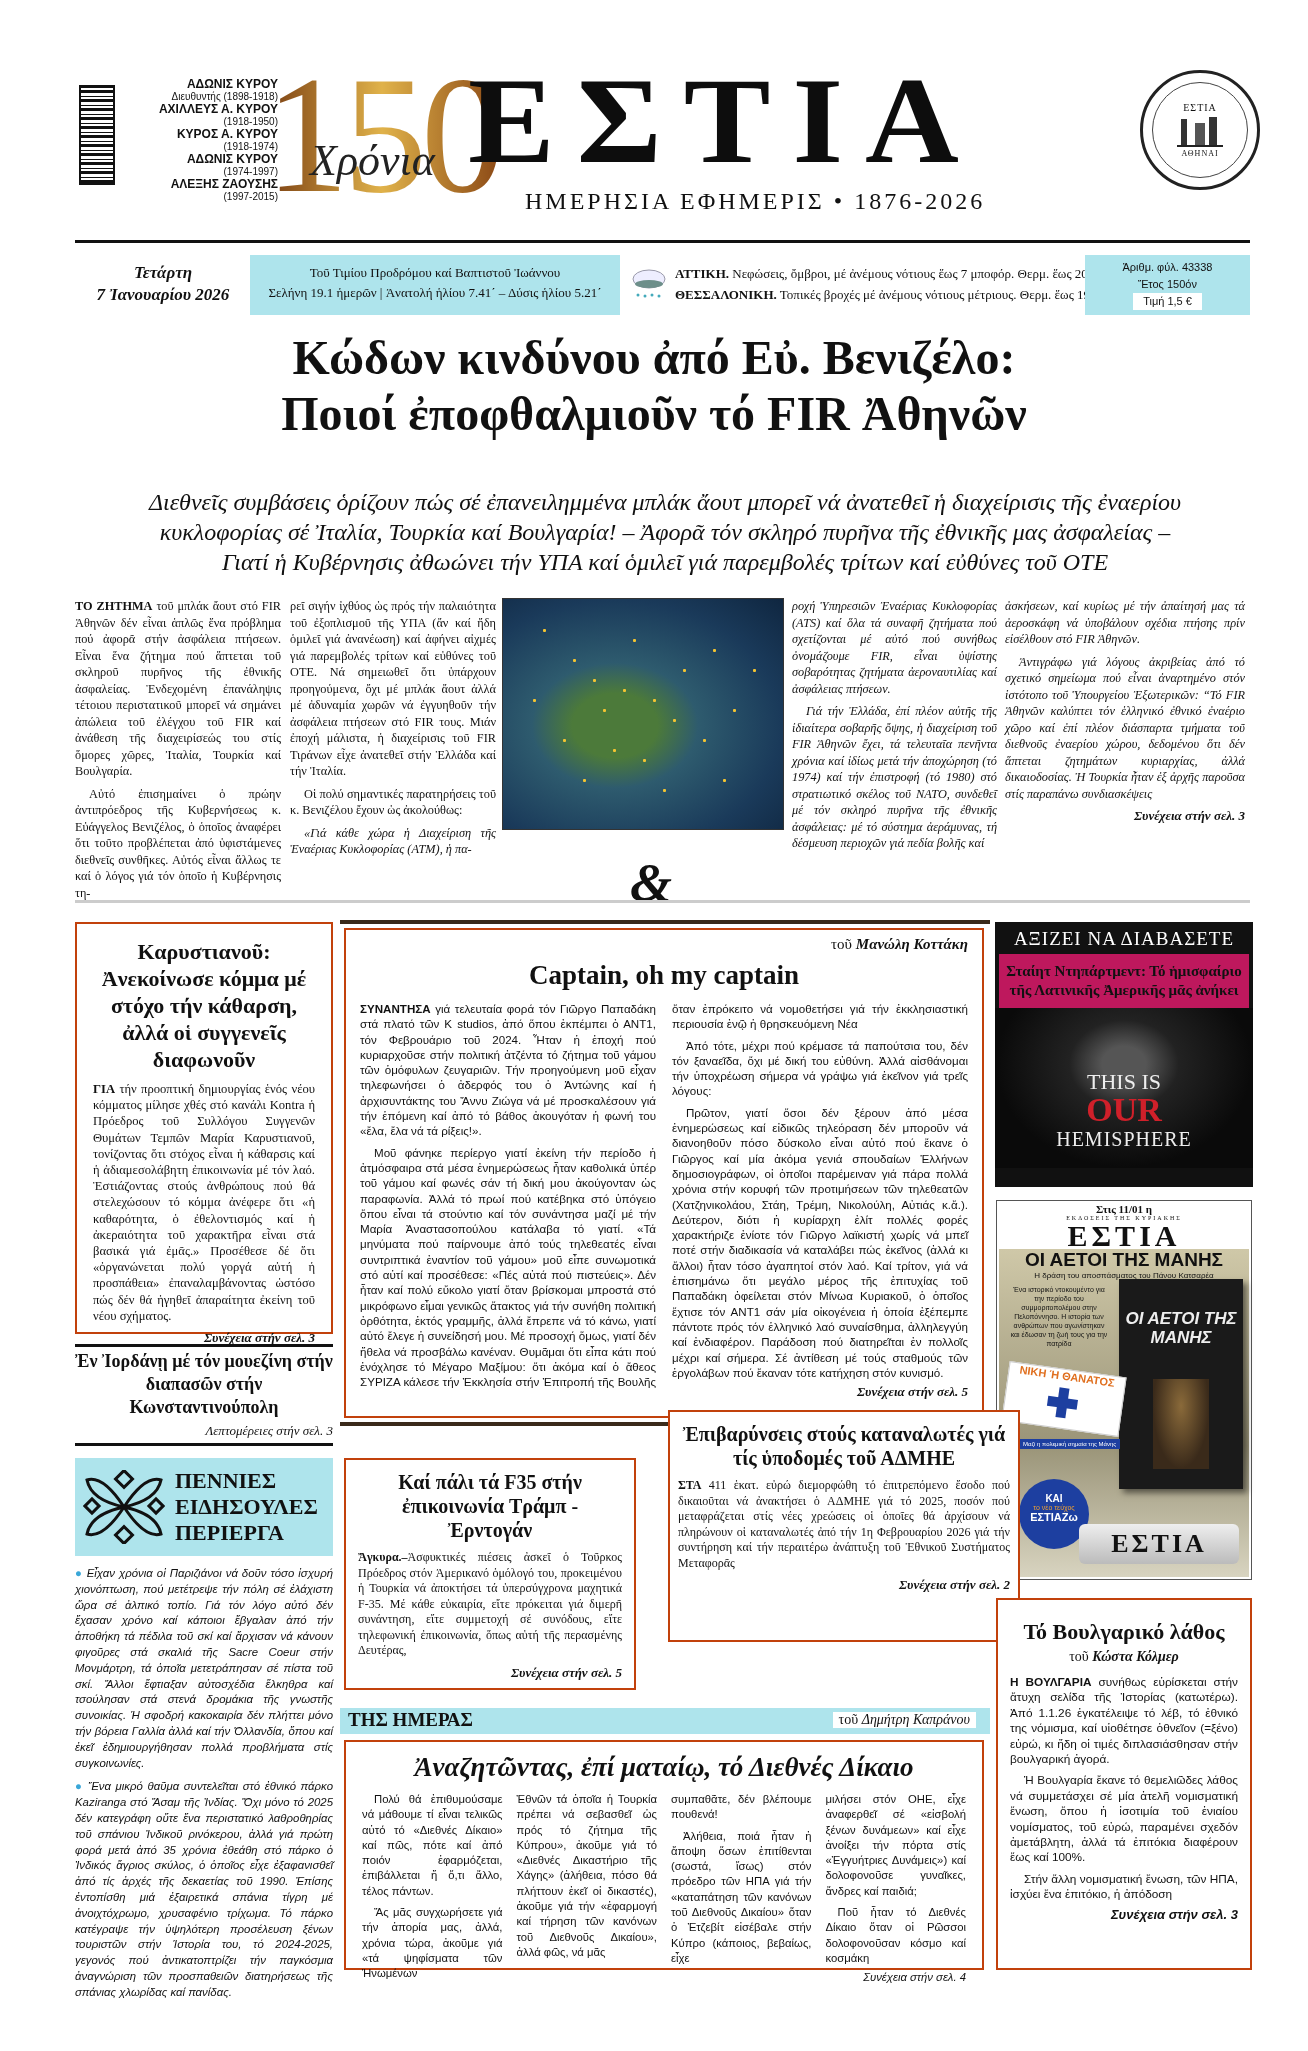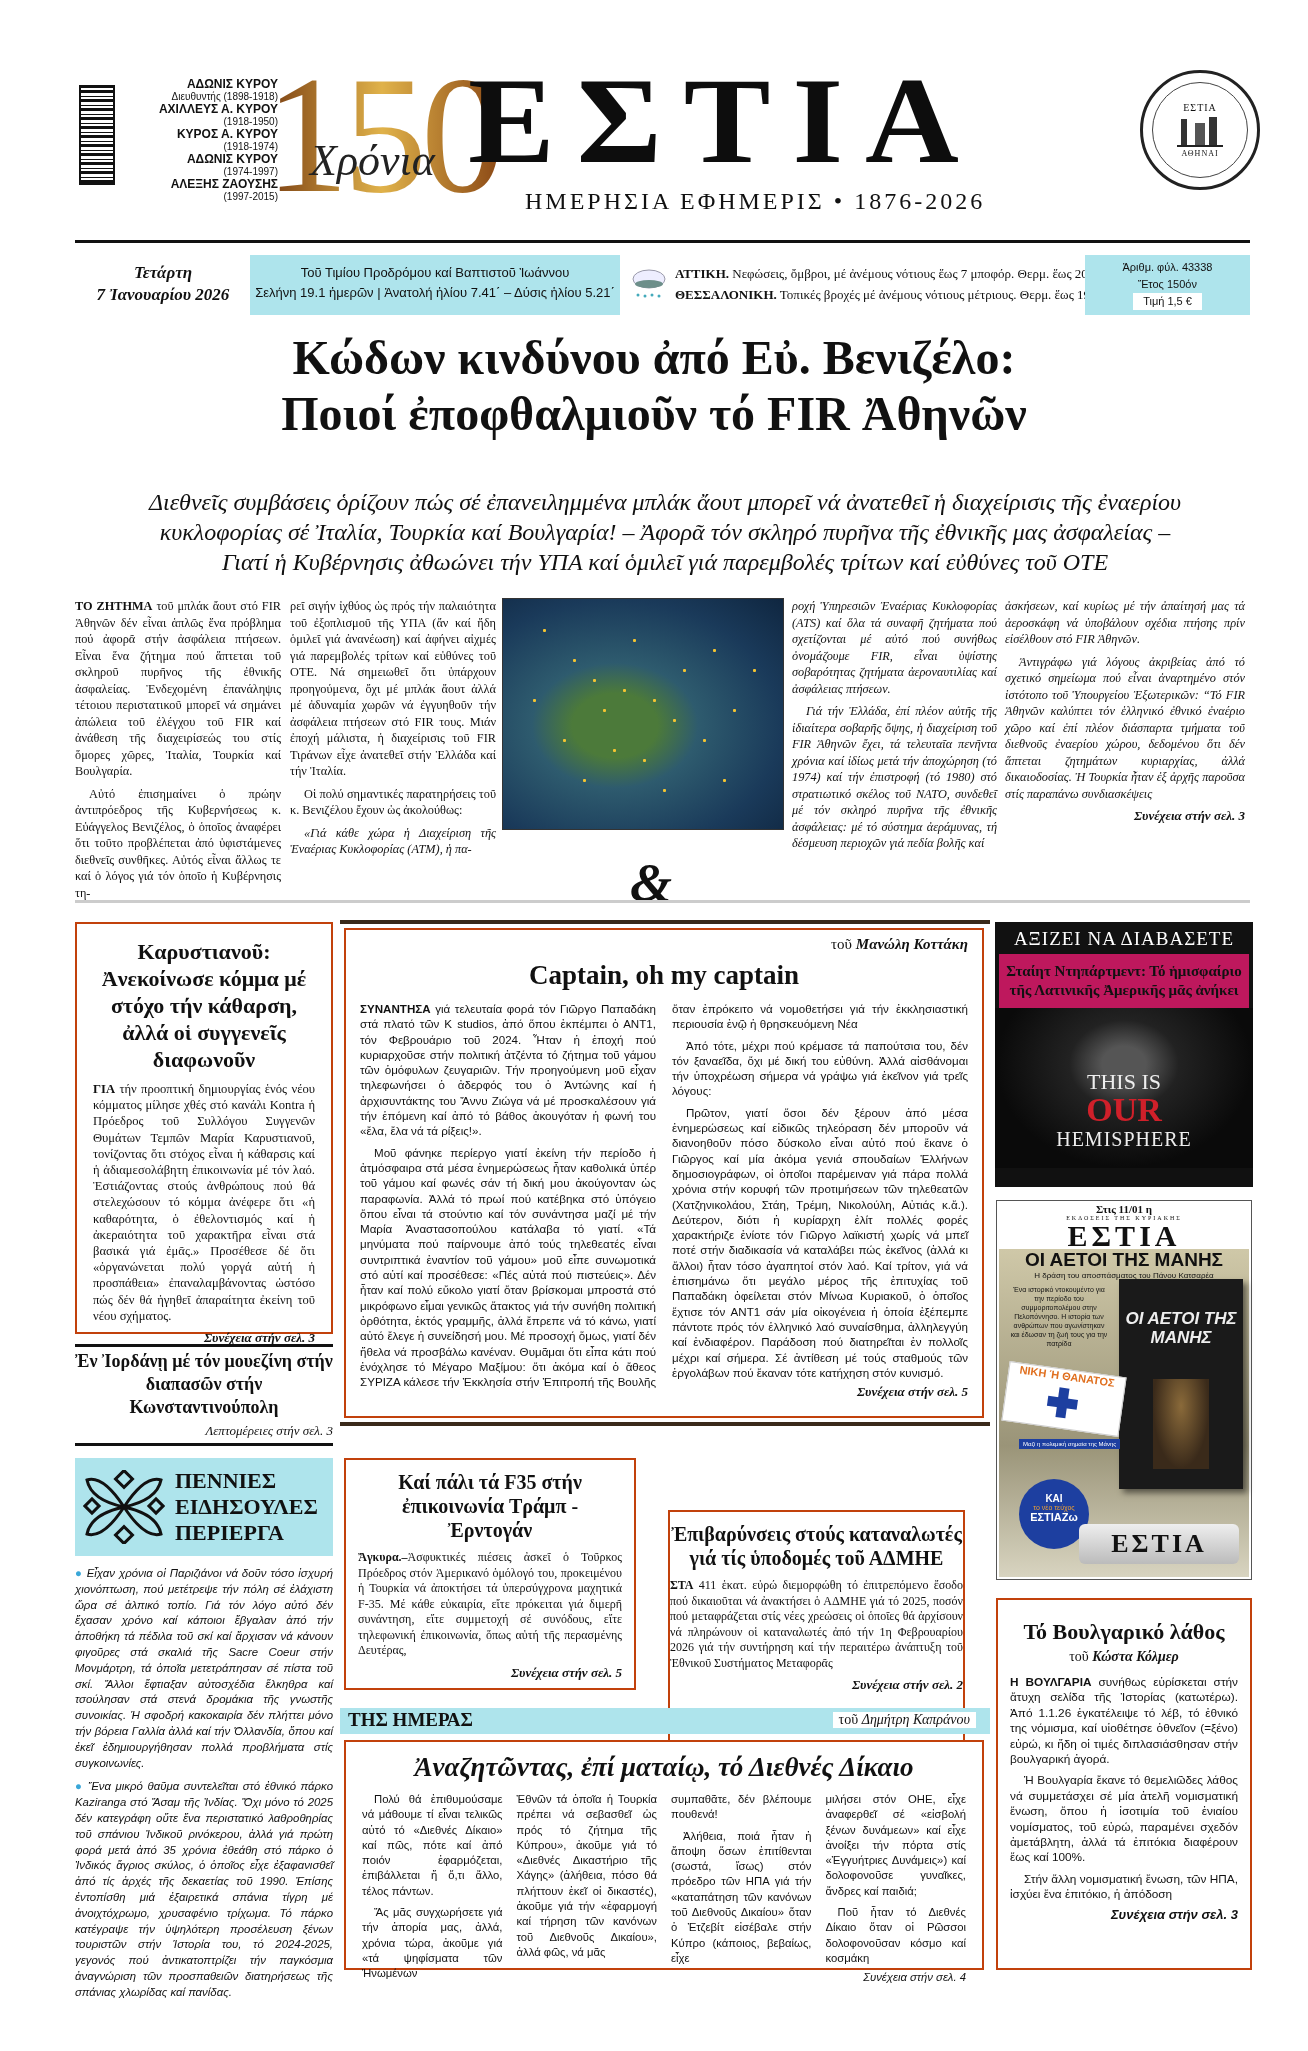--- a/index.html
+++ b/index.html
@@ -15,21 +15,21 @@
 .founders .yr{font-size:10px}
 .n150{left:265px;top:50px;font-family:"Liberation Serif",serif;font-size:168px;line-height:168px;color:#b8862e;background:linear-gradient(90deg,#7a3e12,#e0b24a,#8c4a16);-webkit-background-clip:text;background-clip:text;color:transparent;letter-spacing:-6px}
 .xronia{left:310px;top:135px;font-family:"Liberation Serif",serif;font-style:italic;font-size:44px;color:#222}
 .estia{left:468px;top:55px;font-family:"Liberation Serif",serif;font-weight:bold;font-size:130px;line-height:130px;letter-spacing:22px;color:#0d0d0d;transform:scaleY(0.95)}
 .subtitle{left:525px;top:188px;font-family:"Liberation Serif",serif;font-size:24px;letter-spacing:3px;color:#111}
 .seal{left:1140px;top:70px;width:120px;height:120px;border-radius:50%;border:3px solid #222;display:flex;align-items:center;justify-content:center;font-size:11px;text-align:center}
 .seal .inner{width:96px;height:96px;border-radius:50%;border:1px solid #444;display:flex;align-items:center;justify-content:center;flex-direction:column;font-size:10px;letter-spacing:1px}
 .rule{left:75px;height:3px;background:#111}
 
 .date{left:78px;top:262px;width:170px;text-align:center;font-style:italic;font-weight:bold;font-size:17px;line-height:22px}
-.feast{left:250px;top:255px;width:370px;height:60px;background:#aee4ec;text-align:center;font-family:Liberation Sans, sans-serif;font-size:13px;line-height:20px;padding-top:8px}
+.feast{left:250px;top:255px;width:370px;height:60px;background:#aee4ec;text-align:center;font-family:Liberation Serif, serif;font-size:13px;line-height:20px;padding-top:8px}
 .weather-ico{left:630px;top:265px;width:38px;height:36px}
 .weather{left:675px;top:263px;width:440px;font-size:13px;line-height:21px}
 .weather b{font-weight:bold}
 .issue{left:1085px;top:255px;width:165px;height:60px;background:#aee4ec;text-align:center;font-family:"Liberation Sans",sans-serif;font-size:11px;line-height:17px;padding-top:4px}
 .issue .price{background:#fff;display:inline-block;padding:0 10px}
 
 .h1{left:0;width:1308px;text-align:center;font-weight:bold;font-size:48px;line-height:56px;top:330px}
 .deck{left:80px;width:1170px;text-align:center;font-style:italic;font-size:24px;line-height:30px;top:487px}
 .col{font-size:12.3px;line-height:16.5px}
 .col p{margin-bottom:6px}
@@ -247,21 +247,21 @@
     <div style="position:absolute;left:80px;top:275px;width:160px;height:40px;background:linear-gradient(180deg,#eee,#bbb);border-radius:6px;text-align:center;font-weight:bold;font-size:26px;line-height:40px;letter-spacing:3px;font-family:'Liberation Serif',serif">ΕΣΤΙΑ</div>
   </div>
 </div>
 
 <div class="abs box" style="left:344px;top:1458px;width:292px;height:232px;padding:10px 12px">
   <div class="boxh" style="font-size:20px;line-height:24px;margin-bottom:8px">Καί πάλι τά F35 στήν ἐπικοινωνία Τράμπ - Ἐρντογάν</div>
   <p class="col" style="font-size:12px;line-height:15.5px"><b>Ἄγκυρα.–</b><span>Ἀσφυκτικές πιέσεις ἀσκεῖ ὁ Τοῦρκος Πρόεδρος στόν Ἀμερικανό ὁμόλογό του, προκειμένου ἡ Τουρκία νά ἀποκτήσει τά ὑπερσύγχρονα μαχητικά F-35. Μέ κάθε εὐκαιρία, εἴτε πρόκειται γιά διμερῆ συνάντηση, εἴτε συμμετοχή σέ συνόδους, εἴτε τηλεφωνική ἐπικοινωνία, ὅπως αὐτή τῆς περασμένης Δευτέρας,</span></p>
   <div class="cont" style="margin-top:6px">Συνέχεια στήν σελ. 5</div>
 </div>
 
-<div class="abs box" style="left:668px;top:1510px;width:297px;height:232px;padding:10px 0">
+<div class="abs box" style="left:668px;top:1410px;width:352px;height:232px;padding:10px 8px">
   <div class="boxh" style="font-size:20px;line-height:24px;margin-bottom:8px">Ἐπιβαρύνσεις στούς καταναλωτές γιά τίς ὑποδομές τοῦ ΑΔΜΗΕ</div>
   <p class="col" style="font-size:12px;line-height:15.5px"><b>ΣΤΑ</b> <span>411 ἑκατ. εὐρώ διεμορφώθη τό ἐπιτρεπόμενο ἔσοδο πού δικαιοῦται νά ἀνακτήσει ὁ ΑΔΜΗΕ γιά τό 2025, ποσόν πού μεταφράζεται στίς νέες χρεώσεις οἱ ὁποῖες θά ἀρχίσουν νά πληρώνουν οἱ καταναλωτές ἀπό τήν 1η Φεβρουαρίου 2026 γιά τήν συντήρηση καί τήν περαιτέρω ἀνάπτυξη τοῦ Ἐθνικοῦ Συστήματος Μεταφορᾶς</span></p>
   <div class="cont" style="margin-top:6px">Συνέχεια στήν σελ. 2</div>
 </div>
 
 <div class="abs banner" style="left:340px;top:1708px;width:650px;height:26px">
   <div class="abs" style="left:8px;top:1px;font-weight:bold;font-size:19px">ΤΗΣ ΗΜΕΡΑΣ</div>
   <div class="abs" style="right:14px;top:4px;font-size:14px;background:#fff;padding:0 6px"><span>τοῦ</span> <i>Δημήτρη Καπράνου</i></div>
 </div>
 <div class="abs box" style="left:344px;top:1740px;width:640px;height:230px;padding:8px 16px">

